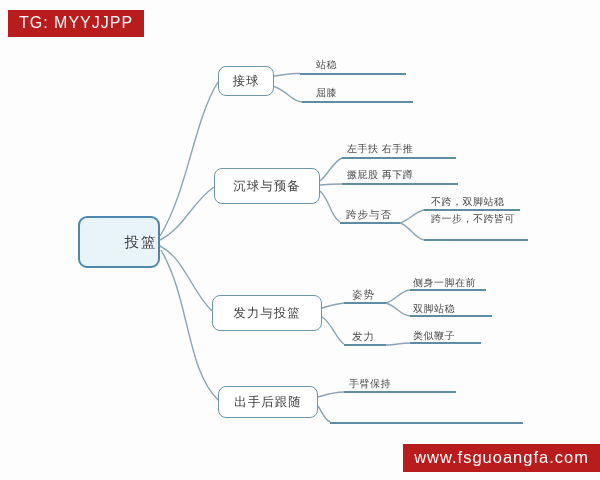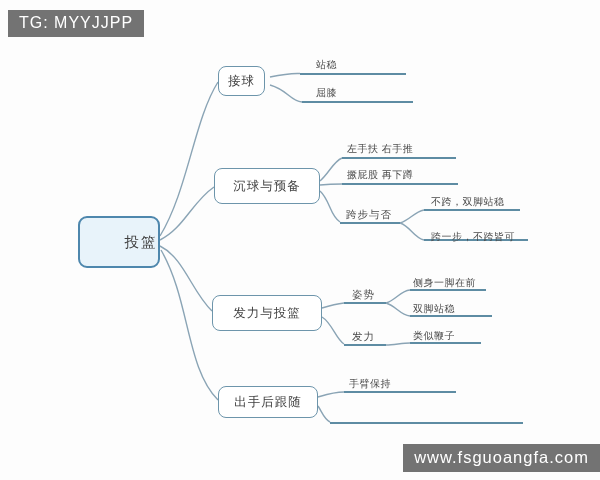--- a/index.html
+++ b/index.html
@@ -46,21 +46,21 @@
   .subnode{
     position:absolute;
     color:#4a4a4a;
     font-size:10.5px;
     white-space:nowrap;
     letter-spacing:1px;
     text-align:center;
   }
   .wm{
     position:absolute;
-    background:#737373;
+    background:#b91c1c;
     color:#ffffff;
     font-size:16px;
     letter-spacing:1px;
     padding:4px 11px 5px 11px;
     white-space:nowrap;
   }
   .wm-top{left:8px;top:10px;}
   .wm-bottom{right:0;top:444px;font-size:16.5px;}
 </style>
 </head>
@@ -109,41 +109,41 @@
       <path d="M410,343 L481,343"></path>
       <path d="M344,392 L456,392"></path>
       <path d="M330,423 L523,423"></path>
     </g>
   </svg>
 
   <div class="node-box root-box" style="left:78px;top:216px;width:82px;height:52px;">
     <span>投篮</span>
   </div>
 
-  <div class="node-box" style="left:218px;top:66px;width:47px;height:30px;">
+  <div class="node-box" style="left:218px;top:66px;width:56px;height:30px;">
     <span>接球</span>
   </div>
   <div class="node-box" style="left:214px;top:168px;width:106px;height:36px;">
     <span>沉球与预备</span>
   </div>
   <div class="node-box" style="left:212px;top:295px;width:110px;height:36px;">
     <span>发力与投篮</span>
   </div>
   <div class="node-box" style="left:218px;top:386px;width:100px;height:32px;">
     <span>出手后跟随</span>
   </div>
 
   <div class="leaf" style="left:316px;top:58px;">站稳</div>
   <div class="leaf" style="left:316px;top:86px;">屈膝</div>
 
   <div class="leaf" style="left:347px;top:142px;">左手扶 右手推</div>
   <div class="leaf" style="left:347px;top:168px;">撅屁股 再下蹲</div>
   <div class="subnode" style="left:346px;top:208px;">跨步与否</div>
   <div class="leaf" style="left:431px;top:195px;">不跨，双脚站稳</div>
-  <div class="leaf" style="left:431px;top:230px;">跨一步，不跨皆可</div>
+  <div class="leaf" style="left:431px;top:212px;">跨一步，不跨皆可</div>
 
   <div class="subnode" style="left:352px;top:288px;">姿势</div>
   <div class="leaf" style="left:413px;top:276px;">侧身一脚在前</div>
   <div class="leaf" style="left:413px;top:302px;">双脚站稳</div>
   <div class="subnode" style="left:352px;top:330px;">发力</div>
   <div class="leaf" style="left:413px;top:329px;">类似鞭子</div>
 
   <div class="leaf" style="left:349px;top:377px;">手臂保持</div>
 
   <div class="wm wm-top">TG: MYYJJPP</div>

